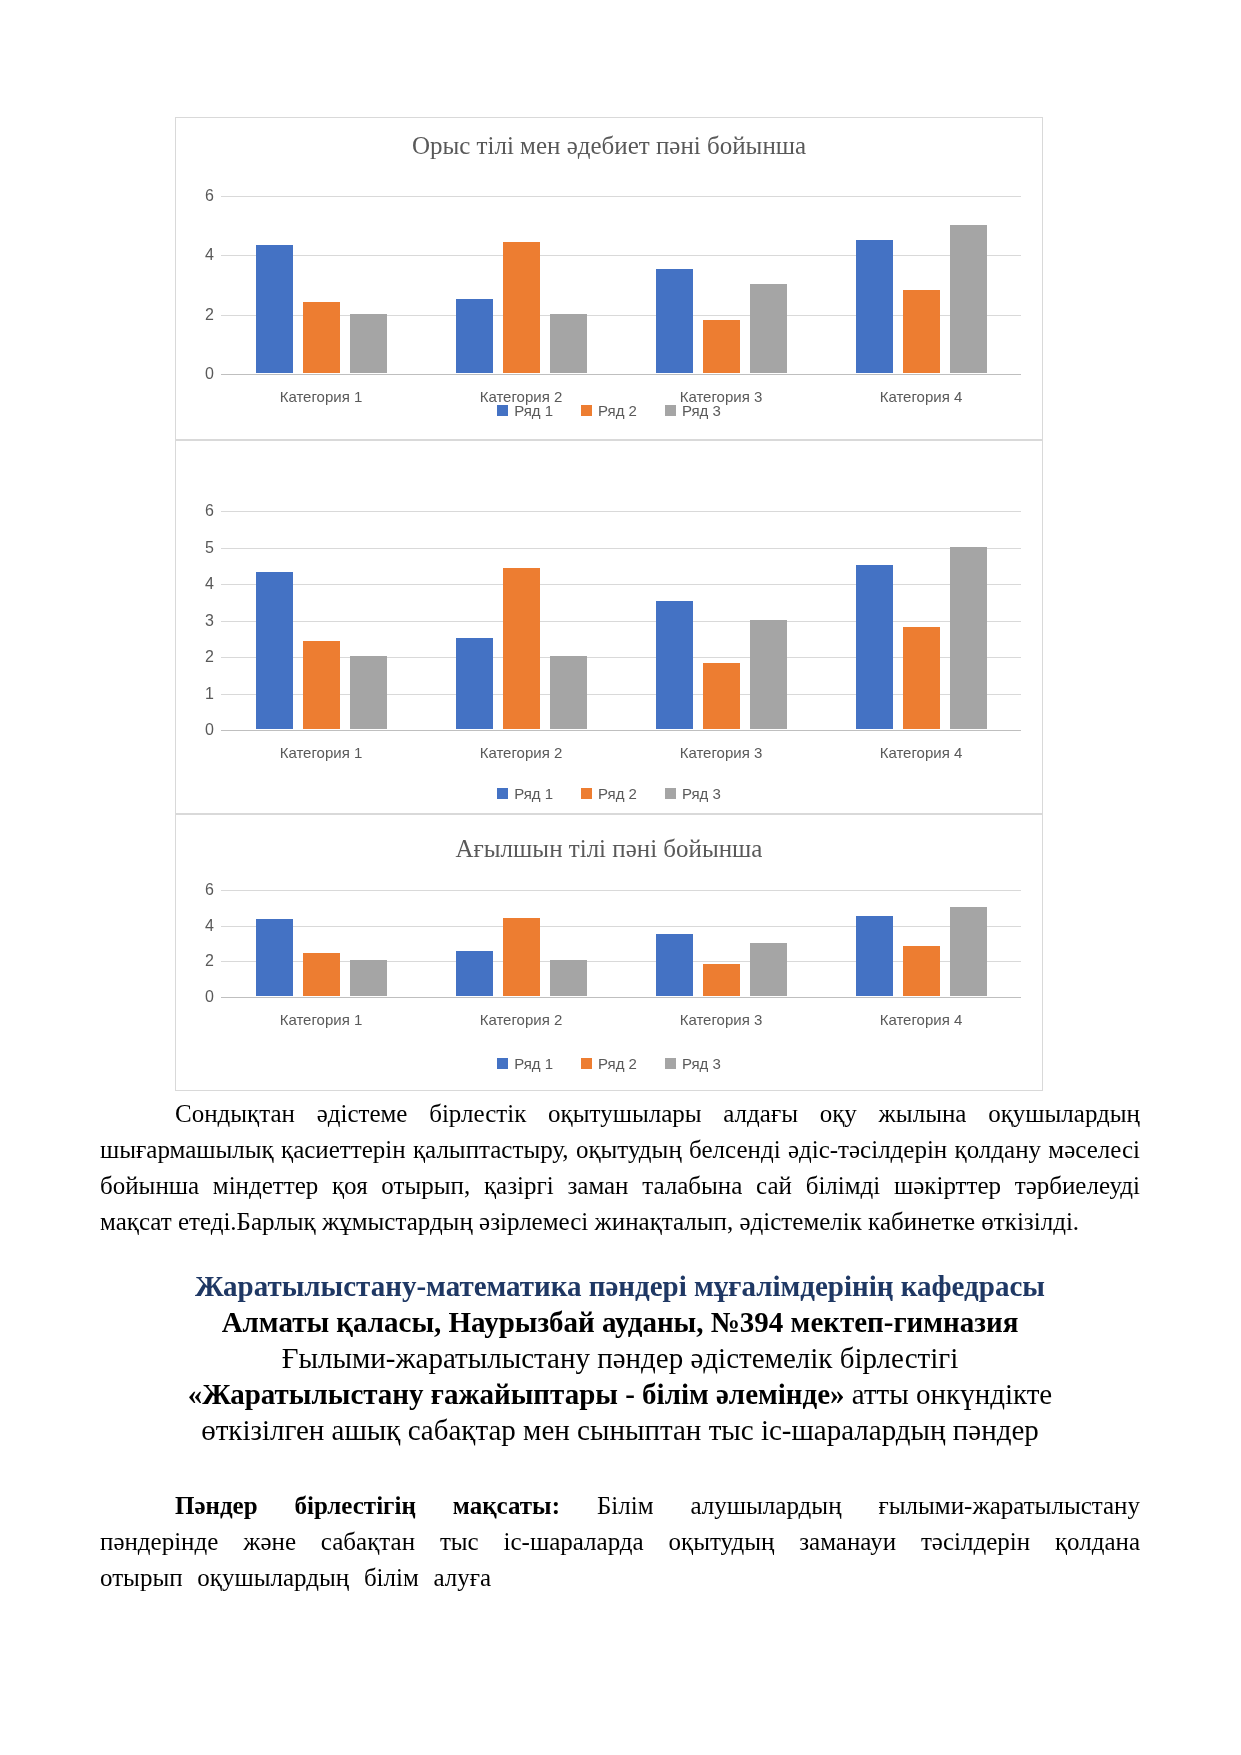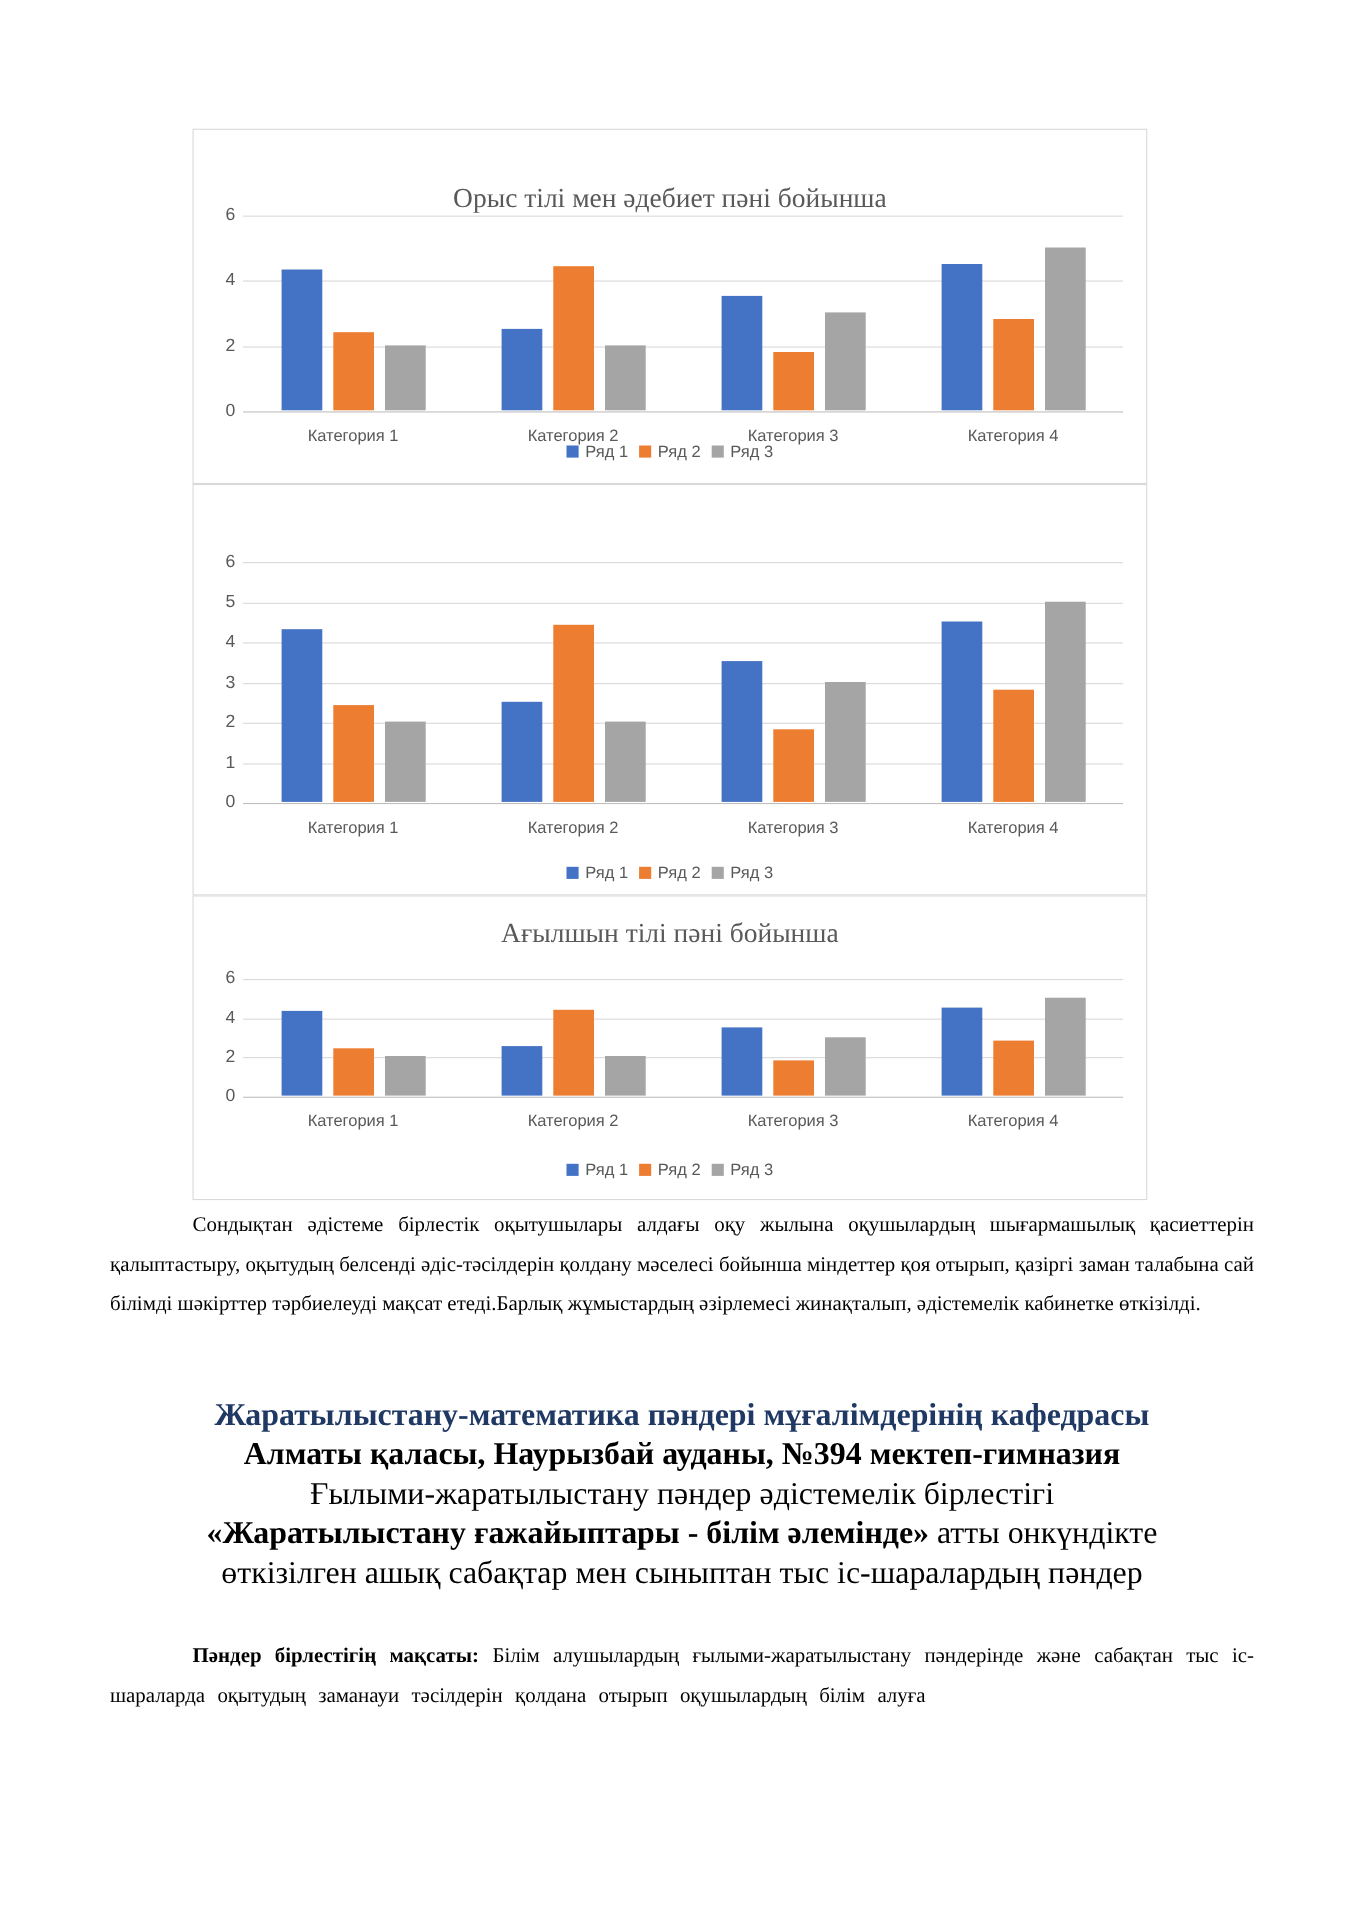--- a/index.html
+++ b/index.html
@@ -12,21 +12,21 @@
     position:absolute;left:175px;width:868px;background:#fff;
     border:1px solid #d9d9d9;box-sizing:border-box;
   }
   .chart-box.c1{top:117px;height:323px;}
   .chart-box.c2{top:440px;height:374px;}
   .chart-box.c3{top:814px;height:277px;}
   .chart-title{
     position:absolute;left:0;width:100%;text-align:center;
     font-family:"Liberation Serif",serif;color:#595959;font-size:25px;
   }
-  .c1 .chart-title{top:14px;margin-top:35px;}
+  .c1 .chart-title{top:14px;}
   .c2 .chart-title{top:22px;}
   .c3 .chart-title{top:20px;}
   .plot{position:absolute;left:45px;width:800px;}
   .c1 .plot{top:78px;height:178px;}
   .c2 .plot{top:70px;height:219px;}
   .c3 .plot{top:75px;height:107px;}
   .gridline{position:absolute;left:0;width:100%;height:1px;background:#d9d9d9;}
   .gridline.baseline{background:#bfbfbf;}
   .ylabel{
     position:absolute;width:36px;text-align:right;left:2px;
@@ -36,32 +36,32 @@
   .xlabels{position:absolute;left:45px;width:800px;height:20px;}
   .xlabel{
     position:absolute;width:200px;text-align:center;
     font-family:"Liberation Sans",sans-serif;font-size:15px;color:#595959;
   }
   .c1 .xlabels{top:270px;}
   .c2 .xlabels{top:303px;}
   .c3 .xlabels{top:196px;}
   .legend{
     position:absolute;left:0;width:100%;display:flex;justify-content:center;
-    align-items:center;gap:10px;font-family:"Liberation Sans",sans-serif;
+    align-items:center;gap:28px;font-family:"Liberation Sans",sans-serif;
     font-size:15px;color:#595959;
   }
   .c1 .legend{top:284px;}
   .c2 .legend{top:344px;}
   .c3 .legend{top:240px;}
   .legend-item{display:flex;align-items:center;gap:6px;}
   .legend-swatch{width:11px;height:11px;display:inline-block;}
   
   .para{
     position:absolute;left:100px;width:1040px;text-align:justify;
-    font-size:19px;line-height:36px;color:#000;
+    font-size:25px;line-height:36px;color:#000;
   }
   .para .indent{display:inline-block;width:75px;}
   #para1{top:1096px;}
   #para2{top:1488px;word-spacing:0.34em;}
   .headings{
     position:absolute;left:100px;top:1268px;width:1040px;text-align:center;
     font-size:29px;line-height:36px;color:#000;
   }
   .headings .blue{font-weight:bold;}
   .headings .bold{font-weight:bold;}

